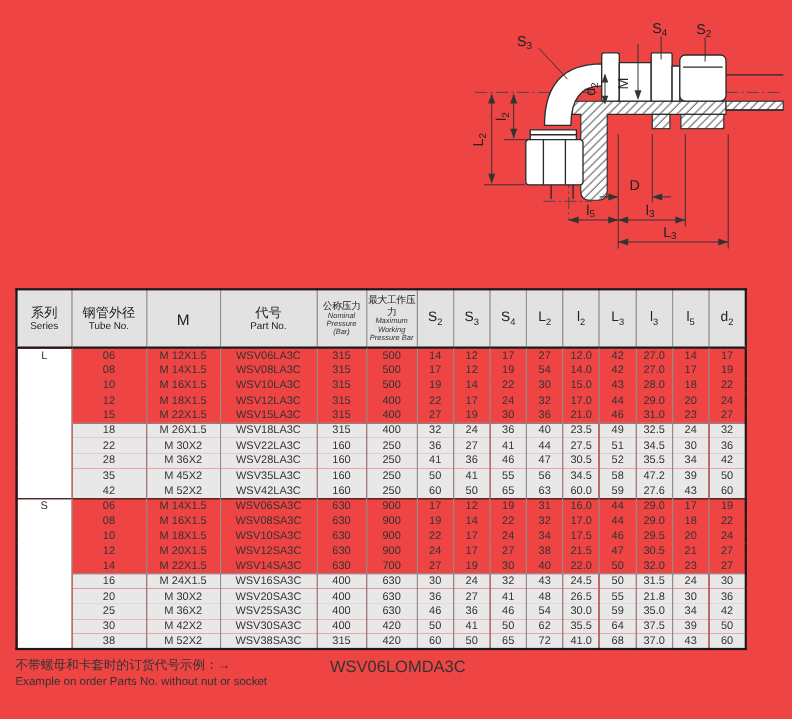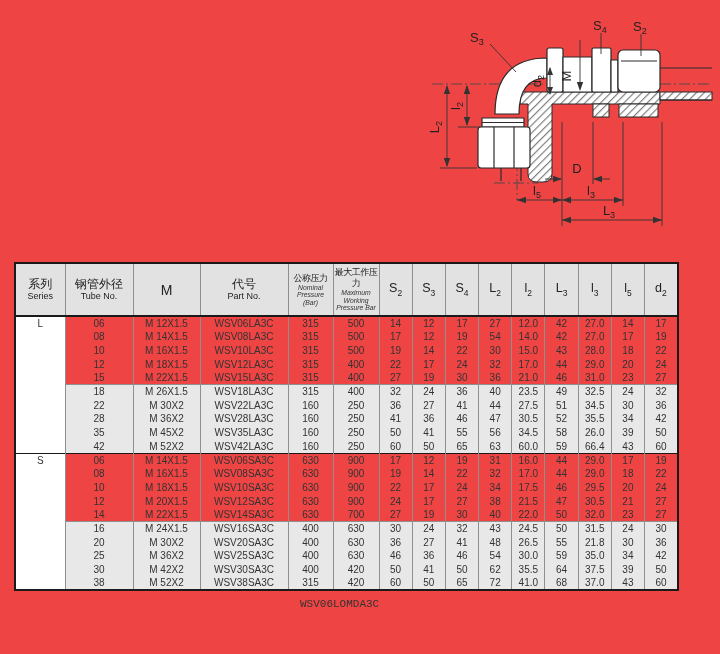--- a/index.html
+++ b/index.html
@@ -33,21 +33,21 @@
   #spec-table td{height:13.7px;font-size:10px;text-align:center;color:#333;line-height:13px;
                  white-space:nowrap;overflow:hidden;}
   td.shade{background:#e8e8e8;}
   td.series-cell{background:#fff;vertical-align:top;font-size:11px;padding-top:3px;color:#222;}
   tr.group-start td{border-top:1px solid #8f8f8f;}
   tr.series-start td{border-top:1.6px solid #1a1a1a;}
   
   #footer{position:absolute;left:14px;top:598px;width:690px;}
   .f-zh{font-size:11.5px;color:#333;line-height:15px;}
   .f-en{font-size:10.5px;color:#333;line-height:14px;}
-  #example-no{position:absolute;left:286px;top:0;font-size:11px;color:#333;font-family:Liberation Mono, monospace;}
+  #example-no{position:absolute;left:286px;top:0;font-size:15px;color:#333;}
 </style>
 </head>
 <body>
 
 <div id="page">
 
   <svg id="diagram" viewBox="0 0 720 255" width="720" height="255">
     <defs>
       <pattern id="h" patternUnits="userSpaceOnUse" width="5.5" height="5.5" patternTransform="rotate(45)">
         <rect width="5.5" height="5.5" fill="#fff"></rect>
@@ -336,37 +336,37 @@
           <td class="shade">M 45X2</td>
           <td class="shade">WSV35LA3C</td>
           <td class="shade">160</td>
           <td class="shade">250</td>
           <td class="shade">50</td>
           <td class="shade">41</td>
           <td class="shade">55</td>
           <td class="shade">56</td>
           <td class="shade">34.5</td>
           <td class="shade">58</td>
-          <td class="shade">26.0</td>
+          <td class="shade">47.2</td>
           <td class="shade">39</td>
           <td class="shade">50</td>
         </tr>
         <tr>
           <td class="shade">42</td>
           <td class="shade">M 52X2</td>
           <td class="shade">WSV42LA3C</td>
           <td class="shade">160</td>
           <td class="shade">250</td>
           <td class="shade">60</td>
           <td class="shade">50</td>
           <td class="shade">65</td>
           <td class="shade">63</td>
           <td class="shade">60.0</td>
           <td class="shade">59</td>
-          <td class="shade">66.4</td>
+          <td class="shade">27.6</td>
           <td class="shade">43</td>
           <td class="shade">60</td>
         </tr>
         <tr class="series-start">
           <td rowspan="10" class="series-cell">S</td>
           <td>06</td>
           <td>M 14X1.5</td>
           <td>WSV06SA3C</td>
           <td>630</td>
           <td>900</td>
@@ -521,16 +521,18 @@
           <td class="shade">41.0</td>
           <td class="shade">68</td>
           <td class="shade">37.0</td>
           <td class="shade">43</td>
           <td class="shade">60</td>
         </tr>
       </tbody>
   </table>
 
   <div id="footer">
+    <div class="f-zh">不带螺母和卡套时的订货代号示例：→</div>
+    <div class="f-en">Example on order Parts No. without nut or socket</div>
     <div id="example-no">WSV06LOMDA3C</div>
   </div>
 
 </div>
 
 </body></html>

